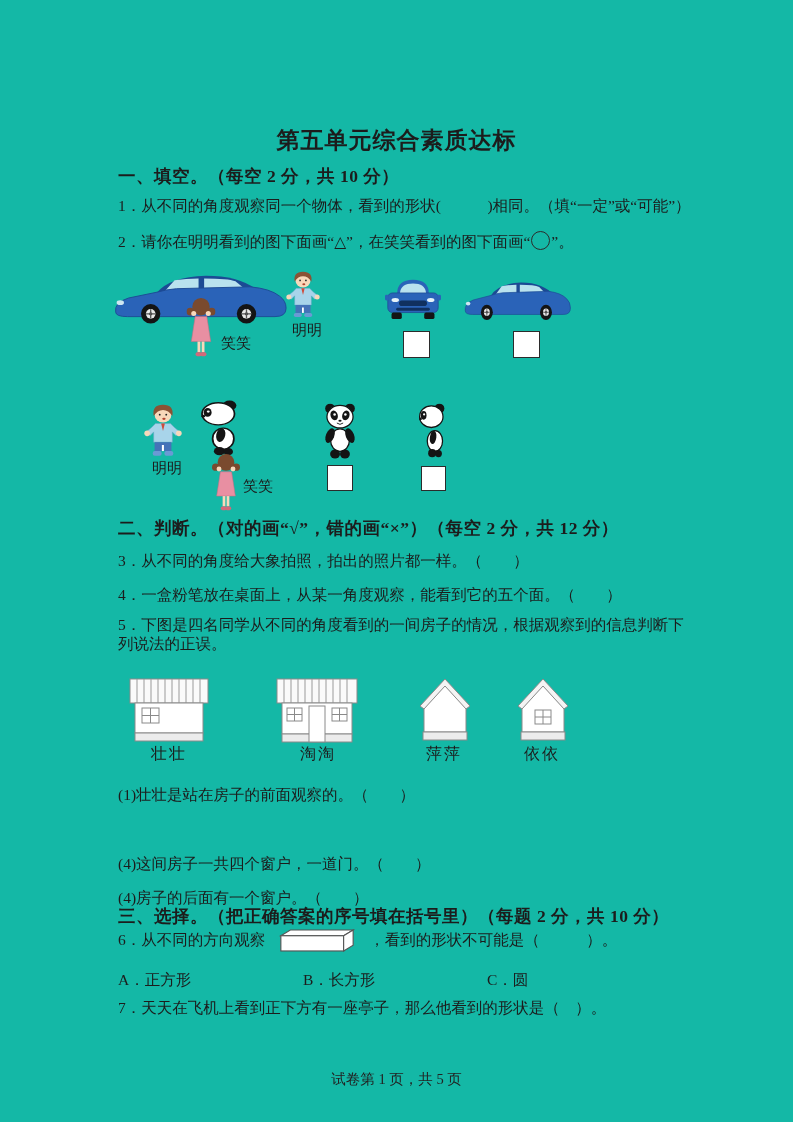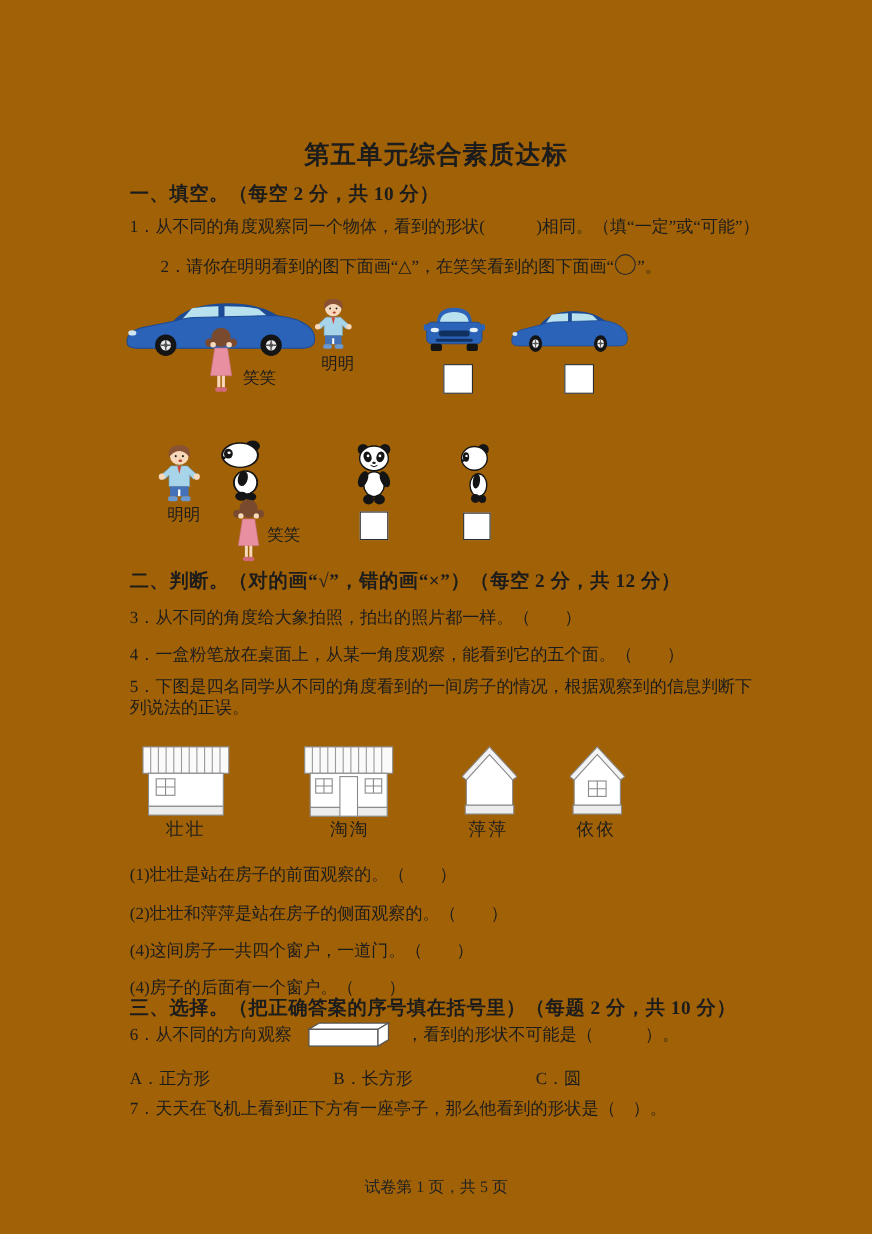--- a/index.html
+++ b/index.html
@@ -1,17 +1,17 @@
 <!DOCTYPE html>
 <html><head>
 <meta charset="utf-8">
 <style>
   html,body{margin:0;padding:0;background:#ffffff;}
   .page{
-    position:relative;width:793px;height:1122px;background:#a16207;overflow:hidden;
+    position:relative;width:793px;height:1122px;background:#14b8a6;overflow:hidden;
     font-family:"Liberation Serif","DejaVu Serif",serif;color:#1c1c1c;
   }
   .abs{position:absolute;}
   .title{width:100%;text-align:center;font-size:23px;font-weight:bold;letter-spacing:1px;}
   .sec-heading{font-size:17.5px;font-weight:bold;letter-spacing:.5px;}
   .qtext{font-size:15.5px;white-space:nowrap;}
   .qtext-wrap{font-size:15.5px;line-height:19px;white-space:normal;}
   .fig-label{font-size:15px;}
   .house-label{font-size:16px;letter-spacing:2px;}
   .answer-box{position:absolute;border:1.6px solid #2b2b2b;background:#fff;}
@@ -160,21 +160,21 @@
         <rect x="3" y="8" width="66" height="16" fill="#fff" stroke="#555" stroke-width="1.2"></rect>
         <path d="M69 8 L79 2 L79 18 L69 24 Z" fill="#fff" stroke="#555" stroke-width="1.2"></path>
       </symbol>
     </defs>
   </svg>
 
   <div class="abs title" style="top:125px;left:0;">第五单元综合素质达标</div>
 
   <div class="abs sec-heading" style="left:118px;top:164px;">一、填空。（每空 2 分，共 10 分）</div>
   <div class="abs qtext" style="left:118px;top:196px;">1．从不同的角度观察同一个物体，看到的形状(　　　)相同。（填“一定”或“可能”）</div>
-  <div class="abs qtext" style="left:118px;top:231px;margin-left:28px;">
+  <div class="abs qtext" style="left:118px;top:231px;">
     <span>2．请你在明明看到的图下面画“△”，在笑笑看到的图下面画“</span><span class="circle-glyph"></span><span>”。</span>
   </div>
 
   <svg class="fig" style="left:112px;top:271px;" width="175" height="54" viewBox="0 0 190 58" preserveAspectRatio="none">
       <use href="#car-side" xlink:href="#car-side"></use>
     </svg>
   <svg class="fig" style="left:186px;top:297px;" width="30" height="62" viewBox="0 0 30 64">
       <use href="#girl-back" xlink:href="#girl-back"></use>
     </svg>
   <div class="abs fig-label" style="left:221px;top:334px;">笑笑</div>
@@ -232,21 +232,20 @@
       <use href="#house-gable" xlink:href="#house-gable"></use>
     </svg>
   <div class="abs house-label" style="left:426px;top:744px;">萍萍</div>
 
   <svg class="fig" style="left:518px;top:678px;" width="50" height="64" viewBox="0 0 50 64">
       <use href="#house-gable-window" xlink:href="#house-gable-window"></use>
     </svg>
   <div class="abs house-label" style="left:524px;top:744px;">依依</div>
 
   <div class="abs qtext" style="left:118px;top:785px;">(1)壮壮是站在房子的前面观察的。（　　）</div>
-  <div class="abs qtext" style="left:118px;top:820px;">(2)壮壮和萍萍是站在房子的侧面观察的。（　　）</div>
   <div class="abs qtext" style="left:118px;top:854px;">(4)这间房子一共四个窗户，一道门。（　　）</div>
   <div class="abs qtext" style="left:118px;top:888px;">(4)房子的后面有一个窗户。（　　）</div>
 
   <div class="abs sec-heading" style="left:118px;top:904px;">三、选择。（把正确答案的序号填在括号里）（每题 2 分，共 10 分）</div>
   <div class="abs qtext inline-row" style="left:118px;top:928px;">
     <span>6．从不同的方向观察</span>
     <svg width="78" height="25" viewBox="0 0 82 26" style="overflow:visible">
         <use href="#cuboid" xlink:href="#cuboid"></use>
       </svg>
     <span>，看到的形状不可能是（　　　）。</span>

